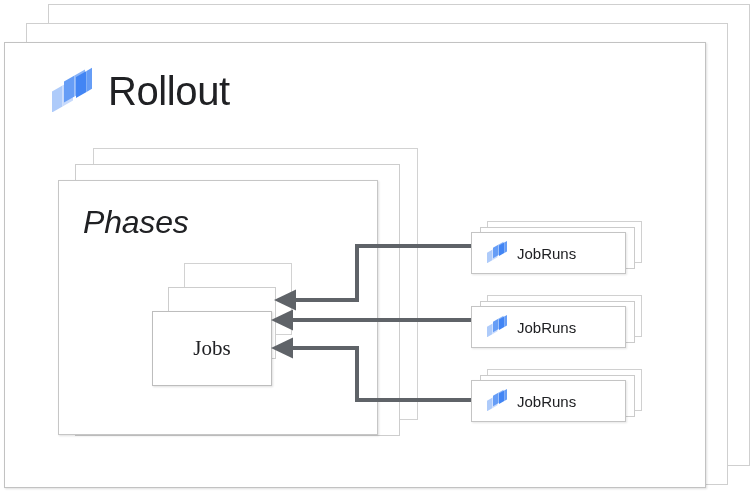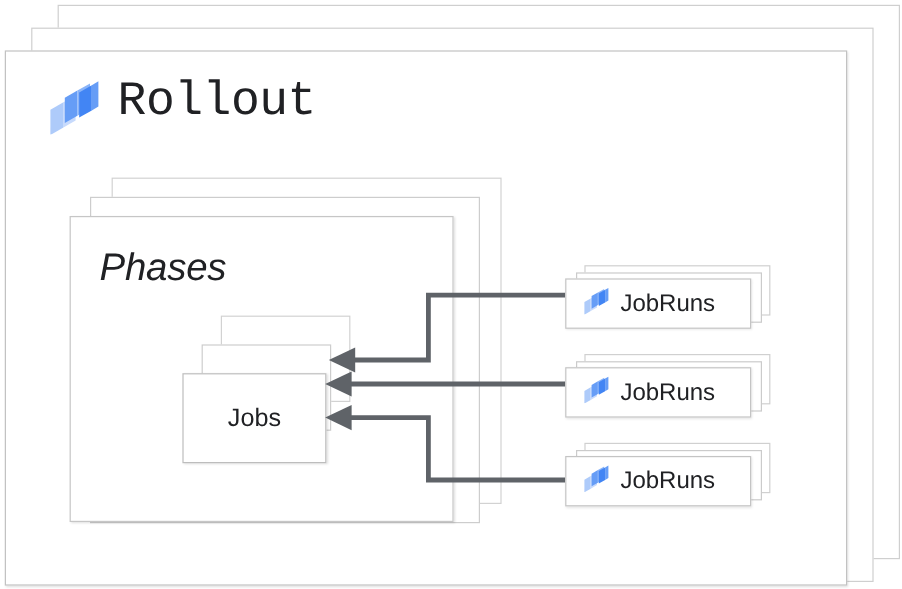--- a/index.html
+++ b/index.html
@@ -44,25 +44,25 @@
   }
   .rollout-front {
     left: 4px;   top: 42px;
     width: 702px; height: 446px;
     border-color: #c2c2c2;
   }
 
   
   .rollout-header {
     position: absolute;
-    left: 40px;
+    left: 50px;
     top: 66px;
     display: flex;
+    align-items: center;
     gap: 14px;
-    font-family: Liberation Mono, monospace;
   }
   .rollout-title {
     font-size: 40px;
     color: #202124;
     letter-spacing: -0.4px;
     line-height: 1;
     white-space: nowrap;
   }
 
   
@@ -110,20 +110,21 @@
     width: 108px; height: 72px;
     border-color: #cdcdcd;
   }
   .jobs-front {
     left: 152px; top: 311px;
     width: 120px; height: 75px;
     border-color: #bdbdbd;
     display: flex;
     align-items: center;
     justify-content: center;
+    font-family: Liberation Serif, serif;
   }
   .jobs-label {
     font-size: 21px;
     color: #202124;
     line-height: 1;
   }
 
   
   .jobrun-group {
     position: absolute;
@@ -151,21 +152,21 @@
     background: #ffffff;
     border: 1px solid #c4c4c4;
     box-sizing: border-box;
     display: flex;
     align-items: center;
     gap: 9px;
     padding-left: 14px;
     box-shadow: 1px 1px 2px rgba(0,0,0,0.10);
   }
   .jobrun-label {
-    font-size: 20px;
+    font-size: 15px;
     color: #202124;
     line-height: 1;
     white-space: nowrap;
   }
 
   .jr1 { left: 471px; top: 221px; }
   .jr2 { left: 471px; top: 295px; }
   .jr3 { left: 471px; top: 369px; }
 
   

